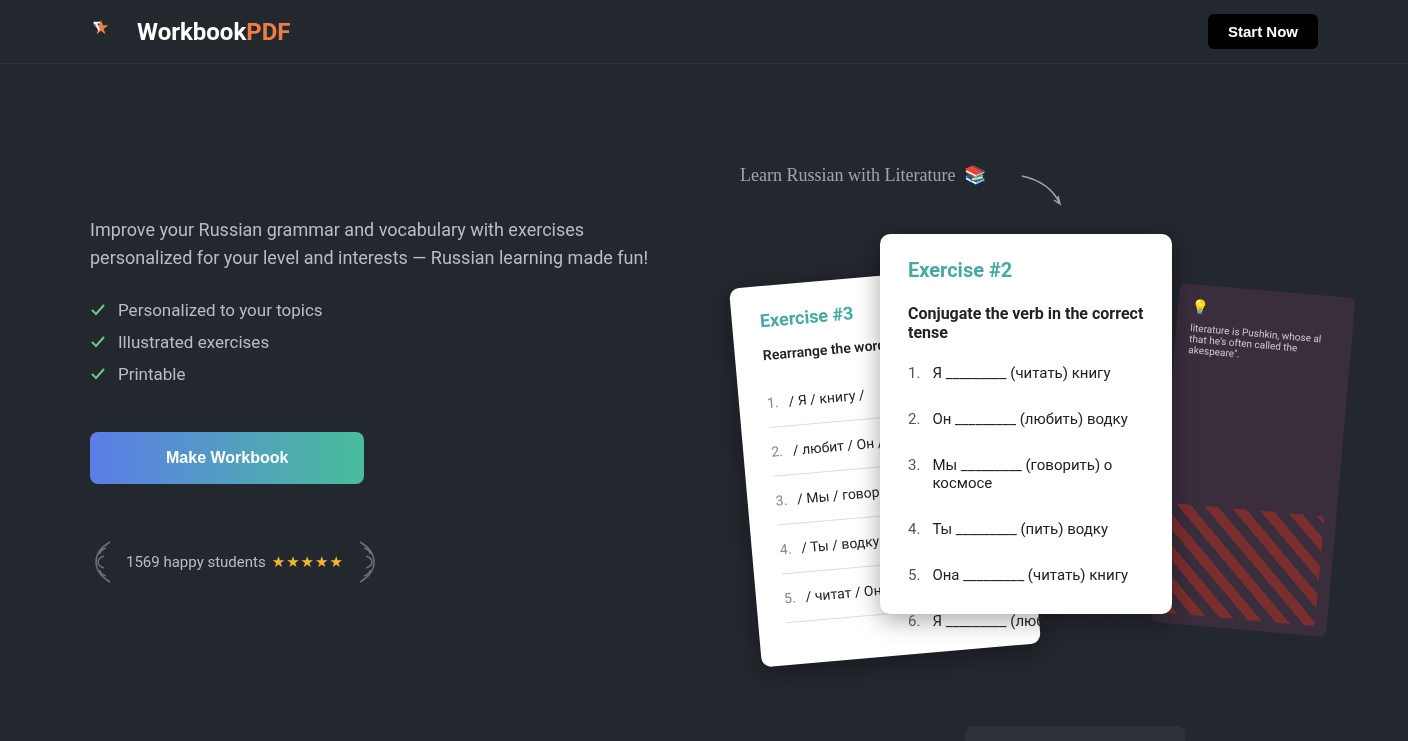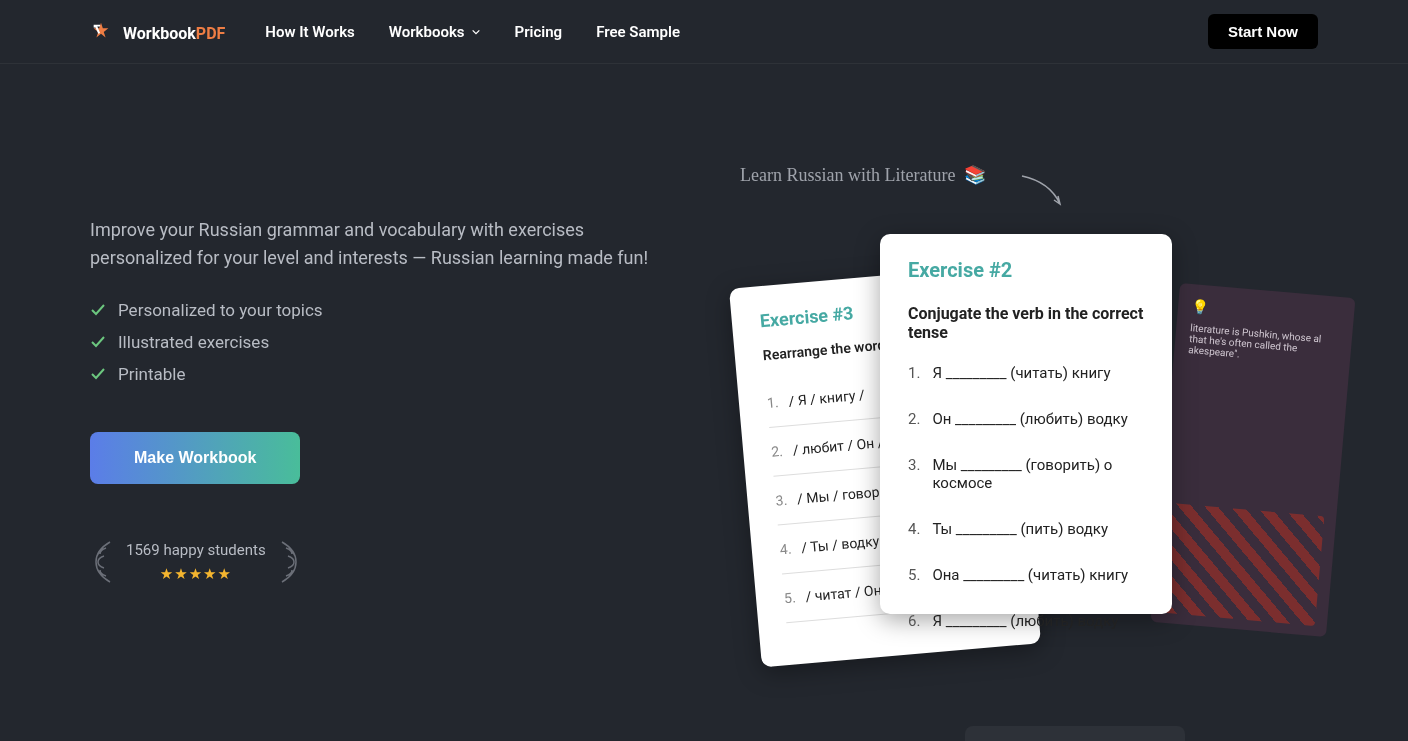--- a/index.html
+++ b/index.html
@@ -1,40 +1,40 @@
 <!DOCTYPE html>
 <html><head>
 <meta charset="utf-8">
 <style>
 *{margin:0;padding:0;box-sizing:border-box;}
 body{background:#23272e;font-family:-apple-system,BlinkMacSystemFont,"Segoe UI",Roboto,sans-serif;color:#fff;width:1408px;height:741px;overflow:hidden;}
 .nav{display:flex;align-items:center;padding:14px 90px;border-bottom:1px solid rgba(255,255,255,0.05);}
-.logo{display:flex;align-items:flex-end;gap:11px;font-weight:700;font-size:16px;}
+.logo{display:flex;align-items:flex-start;gap:25px;font-weight:700;font-size:24px;}
 .logo-icon{width:22px;height:22px;position:relative;}
 .logo-text-pdf{color:#ee7d44;}
 .logo-text-wb{color:#fff;}
 .nav-links{display:flex;gap:34px;margin-left:40px;}
 .nav-link{color:#fff;font-size:15px;font-weight:600;text-decoration:none;cursor:pointer;display:flex;align-items:center;gap:6px;}
 .chevron{width:10px;height:10px;}
 .start-btn{margin-left:auto;background:#000000;color:#fff;border:none;border-radius:6px;padding:9px 20px;font-weight:700;font-size:15px;cursor:pointer;}
 .content{display:flex;padding:100px 90px 0;}
 .left{flex:0 0 620px;}
 .headline{font-size:64px;font-weight:800;line-height:1.0;color:#a8acb6;letter-spacing:-1px;position:relative;}
 .headline .for-you{color:#d7dae1;position:relative;display:inline-block;}
 .sparkle{position:absolute;right:-32px;top:-8px;color:#ec9534;}
 .underline-svg{position:absolute;bottom:-12px;left:0;width:200px;height:18px;}
 .just-decor{position:absolute;left:-24px;bottom:-48px;}
 .sub{margin-top:52px;font-size:18px;color:#b8bcc4;line-height:1.55;max-width:570px;}
 .features{list-style:none;margin-top:28px;}
 .features li{display:flex;align-items:center;gap:12px;color:#b8bcc4;font-size:17px;margin-bottom:12px;}
 .check{color:#6cc77f;width:16px;height:16px;}
-.make-btn{margin-top:36px;background:linear-gradient(90deg,#5b7de8,#49bd9a);color:#fff;border:none;border-radius:8px;padding:17px 44px;font-weight:700;font-size:16px;cursor:pointer;}
+.make-btn{margin-top:36px;background:linear-gradient(90deg,#5b7de8,#49bd9a);color:#fff;border:none;border-radius:8px;padding:17px 76px;font-weight:700;font-size:16px;cursor:pointer;}
 .social{display:flex;align-items:center;gap:12px;margin-top:56px;}
 .laurel{width:24px;height:44px;color:#6b6f78;}
-.social-text{display:flex;flex-direction:column;align-items:center;gap:6px;}
+.social-text{display:flex;flex-direction:row;align-items:center;gap:6px;}
 .happy{color:#b8bcc4;font-size:15px;}
 .stars{color:#f4b52f;font-size:15px;letter-spacing:1px;}
 .right{flex:1;position:relative;}
 .tagline{position:absolute;top:0;left:30px;font-family:'Comic Sans MS',cursive;color:#9fa3ab;font-size:18px;}
 .arrow-curve{position:absolute;top:10px;left:310px;}
 .cards-wrap{position:absolute;top:70px;left:35px;width:600px;height:440px;}
 .card{background:#fff;border-radius:10px;padding:24px 28px;box-shadow:0 6px 24px rgba(0,0,0,0.35);color:#222;}
 .card3{position:absolute;top:42px;left:0;width:280px;height:380px;transform:rotate(-5deg);overflow:hidden;}
 .card3 .ex-title{color:#46a9a3;font-weight:700;font-size:18px;}
 .card3 .instr{font-weight:600;font-size:14px;margin-top:16px;}
@@ -58,31 +58,20 @@
 
 <div class="nav">
   <div class="logo">
     <span class="logo-icon">
       <svg viewBox="0 0 24 24" width="22" height="22">
           <path fill="#ee7d44" d="M12 2l2 6h6l-5 4 2 6-5-4-5 4 2-6-5-4h6z"></path>
           <path fill="#fff" d="M4 4h7v2H8l3 7-2 1-3-7H4z"></path>
         </svg>
     </span>
     <span><span class="logo-text-wb">Workbook</span><span class="logo-text-pdf">PDF</span></span>
-  </div>
-  <div class="nav-links">
-    <a class="nav-link">How It Works</a>
-    <a class="nav-link">
-      <span>Workbooks</span>
-      <svg class="chevron" viewBox="0 0 12 12">
-          <path d="M2 4l4 4 4-4" stroke="#fff" stroke-width="1.5" fill="none"></path>
-        </svg>
-    </a>
-    <a class="nav-link">Pricing</a>
-    <a class="nav-link">Free Sample</a>
   </div>
   <button class="start-btn">Start Now</button>
 </div>
 
 <div class="content">
   <div class="left">
     <p class="sub">Improve your Russian grammar and vocabulary with exercises personalized for your level and interests — Russian learning made fun!</p>
     <ul class="features">
       <li>
           <svg class="check" viewBox="0 0 16 16">

